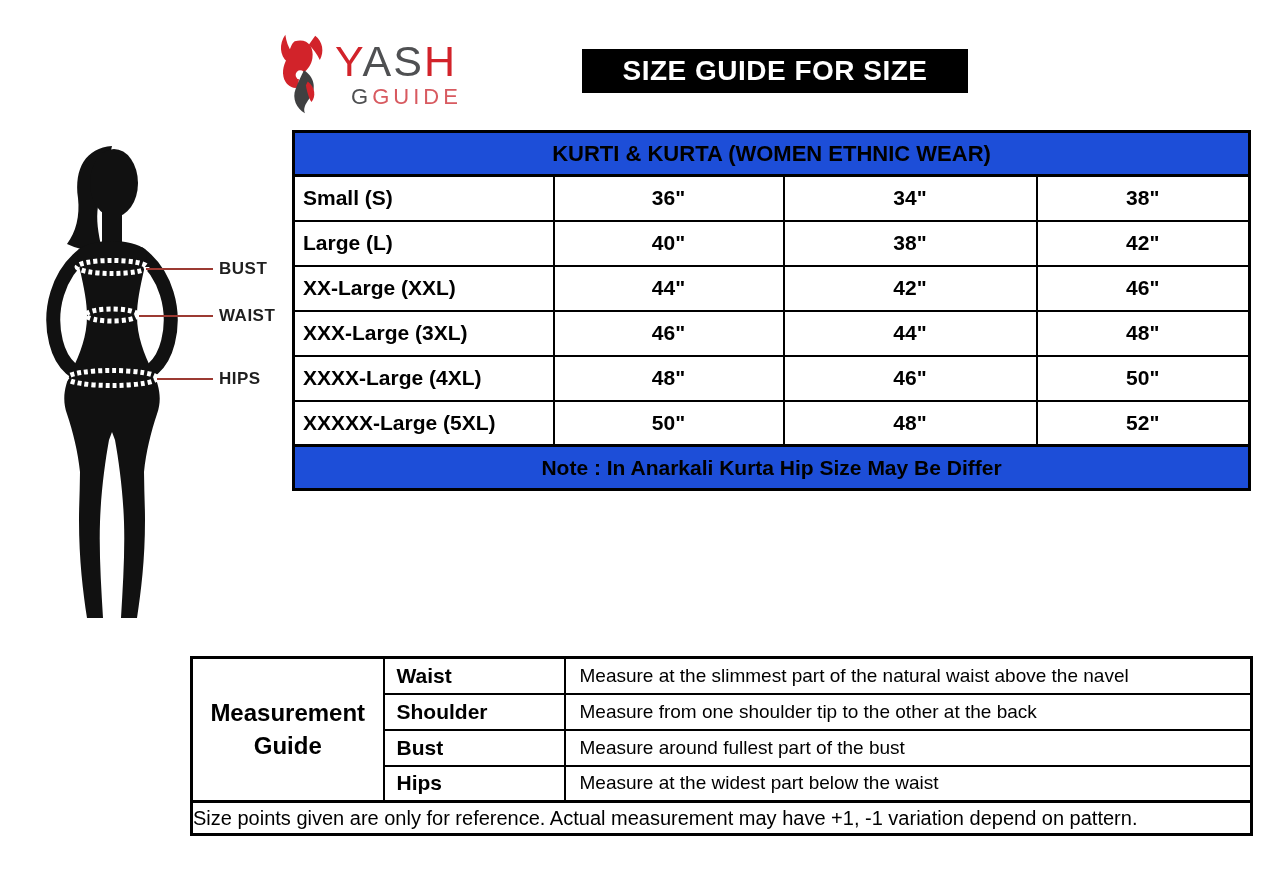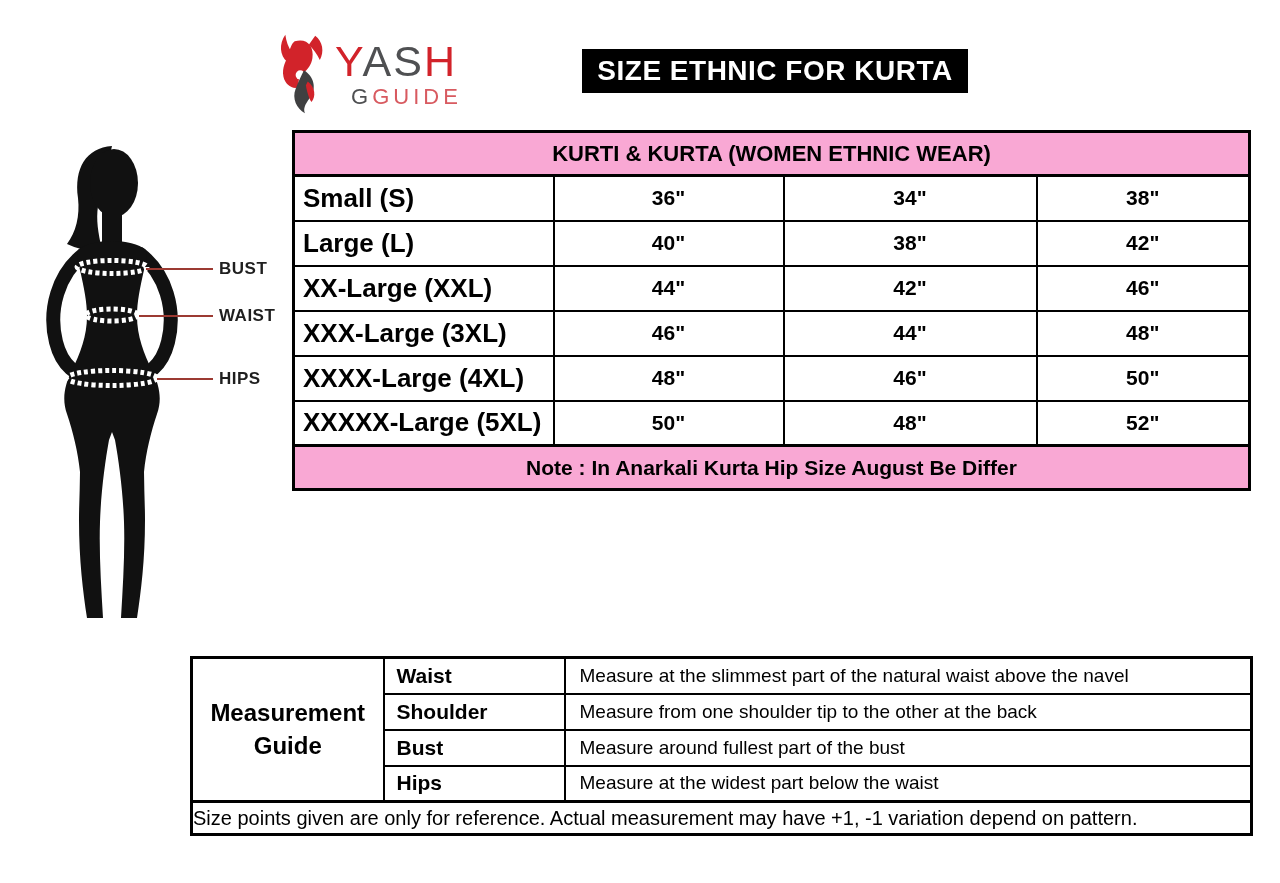--- a/index.html
+++ b/index.html
@@ -20,24 +20,24 @@
 
   
   .banner { position:absolute; left:582px; top:49px; width:386px; height:44px;
             background:#000; color:#fff; font-weight:bold; font-size:28px;
             text-align:center; line-height:44px; letter-spacing:0.5px; }
 
   
   table { border-collapse:collapse; table-layout:fixed; position:absolute; background:#fff; }
   .size-table { left:292px; top:130px; width:956px; border:3px solid #000; }
   .size-table th, .size-table td { border:2px solid #000; color:#000; overflow:hidden; }
-  .blue { background:#f9a8d4; }
+  .blue { background:#1d4ed8; }
   .st-title { height:44px; font-size:22px; font-weight:bold; text-align:center; border-bottom:3px solid #000 !important; }
   .st-head  { height:43px; font-size:21px; font-weight:bold; text-align:center; }
-  .st-size  { height:45px; font-size:26px; font-weight:bold; text-align:left; padding-left:8px; }
+  .st-size  { height:45px; font-size:21px; font-weight:bold; text-align:left; padding-left:8px; }
   .st-val   { font-size:21px; font-weight:bold; text-align:center; }
   .st-note  { height:44px; font-size:21px; font-weight:bold; text-align:center; border-top:3px solid #000 !important; }
 
   .measure-table { left:190px; top:656px; width:1060px; border:3px solid #000; }
   .measure-table td { border:2px solid #000; color:#000; }
   .mg-title { font-size:24px; font-weight:bold; text-align:center; line-height:1.35; }
   .mg-label { height:36px; font-size:21px; font-weight:bold; padding-left:12px; }
   .mg-desc  { font-size:19px; font-weight:400; padding-left:14px; color:#0a0a0a; }
   .mg-footer{ height:33px; font-size:20px; font-weight:400; text-align:left; border-top:3px solid #000 !important; }
 
@@ -59,21 +59,21 @@
       <circle cx="26" cy="45" r="5" fill="#ffffff"></circle>
       <path d="M30,40 C41,47 44,60 36,70 C31,77 29,81 31,86 C22,81 17,70 21,60 C24,52 27,46 30,40 Z" fill="#3f4041"></path>
       <path d="M34,52 C42,58 43,68 38,74 C35,70 33,62 32,56 Z" fill="#d2232a"></path>
     </svg>
     <div class="logo-text">
       <div class="logo-top"><span class="seg-red">Y</span><span class="seg-gray">AS</span><span class="seg-red">H</span></div>
       <div class="logo-bottom"><span class="seg-gray">G</span><span class="seg-pink">GUIDE</span></div>
     </div>
   </div>
 
-  <div class="banner">SIZE ETHNIC FOR KURTA</div>
+  <div class="banner">SIZE GUIDE FOR SIZE</div>
 
   <svg class="figure-svg" viewBox="0 0 180 485">
     <path d="M72,6 C46,8 34,28 38,58 C40,76 36,92 27,104 C40,110 52,112 62,110 C58,92 56,80 58,66 Z" fill="#111"></path>
     <ellipse cx="74" cy="43" rx="24" ry="34" fill="#111"></ellipse>
     <rect x="62" y="70" width="20" height="40" fill="#111"></rect>
     <path d="M44,114 C18,134 8,170 16,202 C22,226 36,236 56,240" fill="none" stroke="#111" stroke-width="14" stroke-linecap="round"></path>
     <path d="M100,114 C126,134 136,170 128,202 C122,226 108,236 88,240" fill="none" stroke="#111" stroke-width="14" stroke-linecap="round"></path>
     <path d="M38,110 C52,98 92,98 106,110 C108,118 106,124 104,130 C100,148 97,162 97,176 C97,196 104,214 112,230 C120,246 122,260 117,274 C111,292 106,312 104,332 C104,348 105,364 105,380 C105,420 101,452 97,478 L81,478 C83,444 85,412 84,382 C83,352 79,322 75,300 L72,292 L69,300 C65,322 61,352 60,382 C59,412 61,444 63,478 L47,478 C43,452 39,420 39,380 C39,364 40,348 40,332 C38,312 33,292 27,274 C22,260 24,246 32,230 C40,214 47,196 47,176 C47,162 44,148 40,130 C38,124 36,118 38,110 Z" fill="#111"></path>
     <ellipse cx="72" cy="127" rx="35" ry="6.5" fill="none" stroke="#fff" stroke-width="5" stroke-dasharray="4 3"></ellipse>
     <ellipse cx="72" cy="175" rx="26" ry="6" fill="none" stroke="#fff" stroke-width="5" stroke-dasharray="4 3"></ellipse>
@@ -130,21 +130,21 @@
       <td class="st-val">46"</td>
       <td class="st-val">50"</td>
     </tr>
     <tr>
       <td class="st-size">XXXXX-Large (5XL)</td>
       <td class="st-val">50"</td>
       <td class="st-val">48"</td>
       <td class="st-val">52"</td>
     </tr>
     <tr>
-      <td colspan="4" class="blue st-note">Note : In Anarkali Kurta Hip Size August Be Differ</td>
+      <td colspan="4" class="blue st-note">Note : In Anarkali Kurta Hip Size May Be Differ</td>
     </tr>
   </tbody>
     </table>
 
   <table class="measure-table">
     <colgroup>
         <col style="width:192px">
         <col style="width:181px">
         <col style="width:687px">
       </colgroup>

